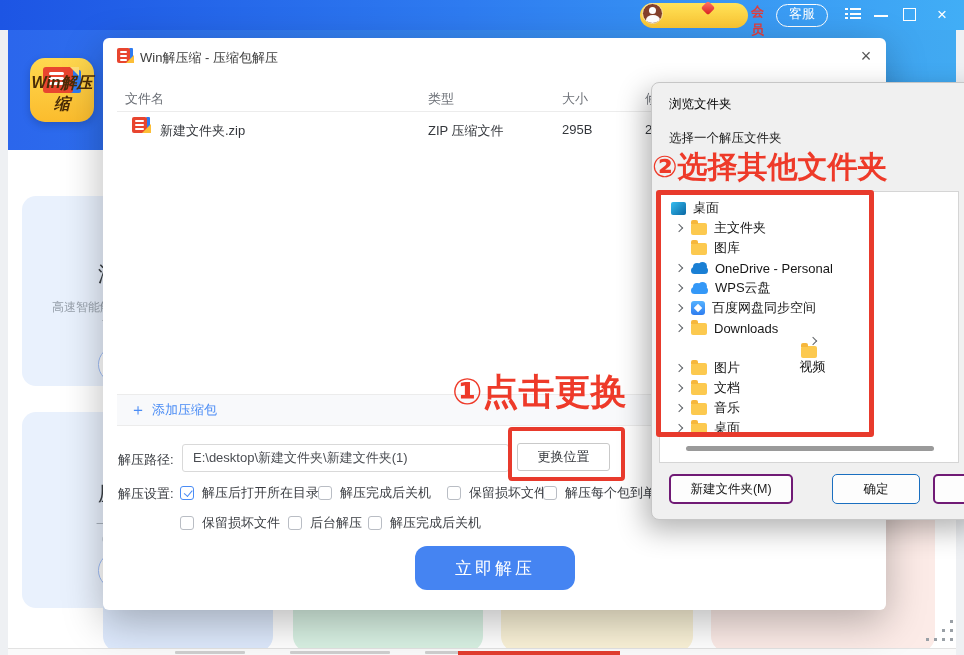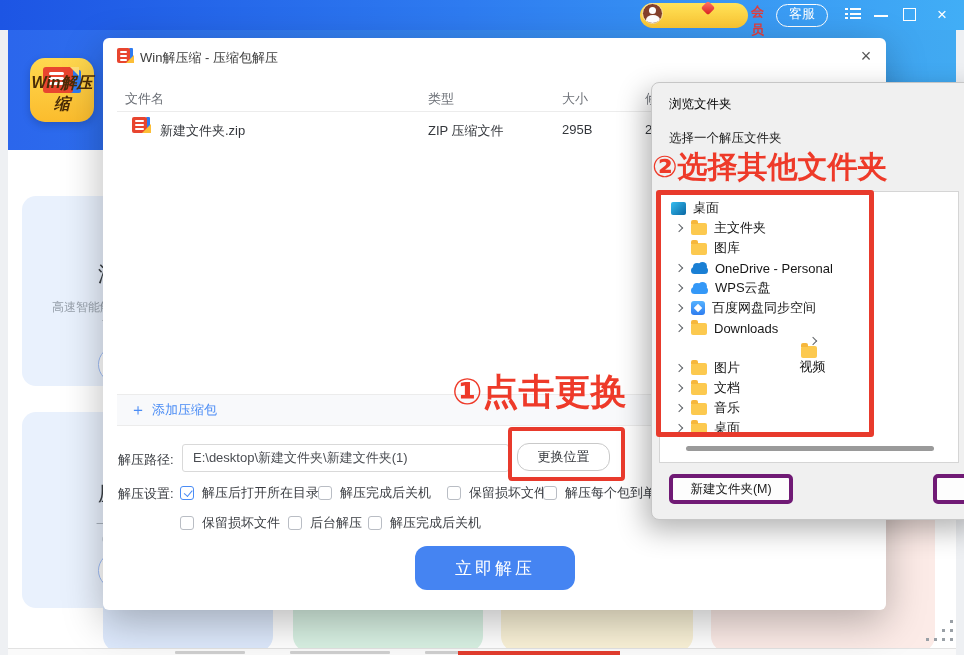--- a/index.html
+++ b/index.html
@@ -70,21 +70,21 @@
   .cell{position:absolute;top:84px;font-size:13px;color:#34373c;}
   .file-icon{position:absolute;left:29px;top:79px;width:19px;height:16px;}
   .band{position:absolute;left:14px;top:356px;width:755px;height:32px;background:#f8f9fb;
     border-top:1px solid #ececec;border-bottom:1px solid #ececec;}
   .add-link{position:absolute;left:13px;top:6px;font-size:13px;color:#4a8cf5;cursor:pointer;display:flex;align-items:center;}
   .add-plus{font-size:16px;margin-right:6px;line-height:14px;}
   .path-label{position:absolute;left:15px;top:413px;font-size:13px;color:#3a3d42;}
   .path-input{position:absolute;left:79px;top:406px;width:327px;height:28px;border:1px solid #d9d9d9;border-radius:3px;
     background:#fff;font-size:13px;color:#4a4d52;display:flex;align-items:center;padding-left:10px;}
   .change-btn{position:absolute;left:414px;top:405px;width:93px;height:28px;background:#fff;border:1px solid #c9c9c9;
-    border-radius:12px;font-size:13px;color:#34373c;display:flex;align-items:center;justify-content:center;cursor:pointer;}
+    border-radius:3px;font-size:13px;color:#34373c;display:flex;align-items:center;justify-content:center;cursor:pointer;}
   .set-label{position:absolute;left:15px;top:447px;font-size:13px;color:#3a3d42;}
   .opt{position:absolute;display:flex;align-items:center;cursor:pointer;}
   .cb{width:14px;height:14px;border:1px solid #b9bdc4;border-radius:3px;background:#fff;position:relative;flex:none;}
   .cb.on{border-color:#4a8cf5;}
   .cb.on:after{content:"";position:absolute;left:2.5px;top:3px;width:7px;height:3.5px;border-left:1.8px solid #4a8cf5;
     border-bottom:1.8px solid #4a8cf5;transform:rotate(-50deg);}
   .opt span.lb{margin-left:8px;font-size:13px;color:#3a3d42;white-space:nowrap;}
   .extract-btn{position:absolute;left:312px;top:508px;width:160px;height:44px;background:#4584f2;border-radius:12px;
     color:#fff;font-size:17px;letter-spacing:3px;display:flex;align-items:center;justify-content:center;cursor:pointer;}
 
@@ -104,21 +104,21 @@
   .i-folder:before{content:"";position:absolute;left:0;top:-3px;width:7px;height:4px;background:#f6b73c;border-radius:2px 2px 0 0;}
   .i-desktop{width:15px;height:13px;border-radius:2px;background:linear-gradient(135deg,#35bdf0,#0a67a3);flex:none;}
   .cloud{position:relative;width:17px;height:7px;border-radius:7px;flex:none;margin-top:4px;}
   .cloud:before{content:"";position:absolute;left:2px;top:-4px;width:8px;height:8px;background:inherit;border-radius:50%;}
   .cloud:after{content:"";position:absolute;left:7px;top:-5px;width:9px;height:9px;background:inherit;border-radius:50%;}
   .c-onedrive{background:#1a7fd4;}
   .c-wps{background:#3498f7;}
   .i-baidu{width:14px;height:14px;border-radius:3px;background:linear-gradient(180deg,#55b3ff,#2e7df0);position:relative;flex:none;}
   .i-baidu:after{content:"";position:absolute;left:4px;top:4px;width:6px;height:6px;background:#fff;transform:rotate(45deg);}
   .hscroll{position:absolute;left:26px;top:254px;width:248px;height:5px;background:#9a9a9a;border-radius:3px;cursor:pointer;}
-  .wbtn{position:absolute;height:30px;background:#fdfdfd;border:4px solid #701a75;border-radius:5px;font-size:12.5px;
+  .wbtn{position:absolute;height:30px;background:#fdfdfd;border:2px solid #701a75;border-radius:5px;font-size:12.5px;
     color:#1a1a1a;display:flex;align-items:center;justify-content:center;cursor:pointer;}
   .wbtn.ok{border:1.5px solid #1a6fc0;}
 
   
   .ann{z-index:30;position:absolute;}
   .ann-text{color:#ee3a29;font-weight:700;white-space:nowrap;}
   .ann-box{border:4px solid #e83a2c;border-radius:4px;}
 </style>
 </head>
 <body>
@@ -344,20 +344,23 @@
         <span class="chev"></span>
         <span class="i-folder"></span>
         <span class="tlabel">桌面</span>
       </div>
       <div class="hscroll"></div>
     </div>
 
     <div class="wbtn" style="left:17px;top:391px;width:124px;">
       <span>新建文件夹(M)</span>
     </div>
+    <div class="wbtn ok" style="left:180px;top:391px;width:88px;">
+      <span>确定</span>
+    </div>
     <div class="wbtn" style="left:281px;top:391px;width:90px;">
       
     </div>
   </div>
 
   <div class="ann ann-text" style="left:452px;top:368px;font-size:36px;">①点击更换</div>
   <div class="ann ann-box" style="left:508px;top:427px;width:117px;height:54px;"></div>
   <div class="ann ann-text" style="left:652px;top:147px;font-size:30px;">②选择其他文件夹</div>
   <div class="ann ann-box" style="left:656px;top:190px;width:218px;height:247px;border-width:5px;border-radius:3px;"></div>
 

